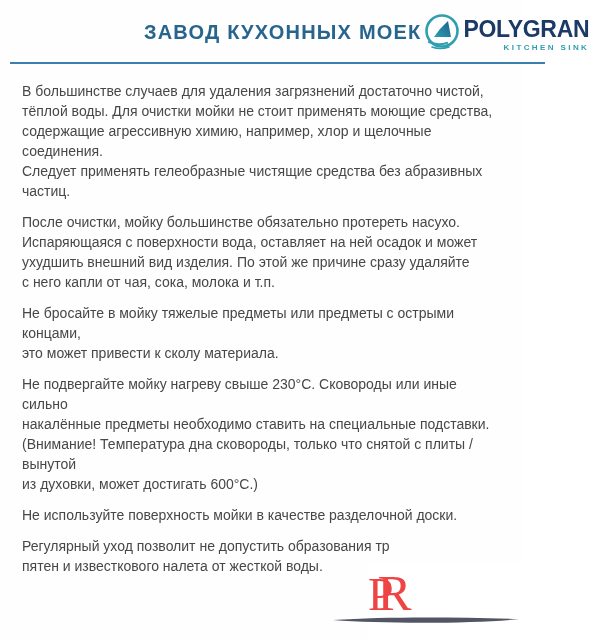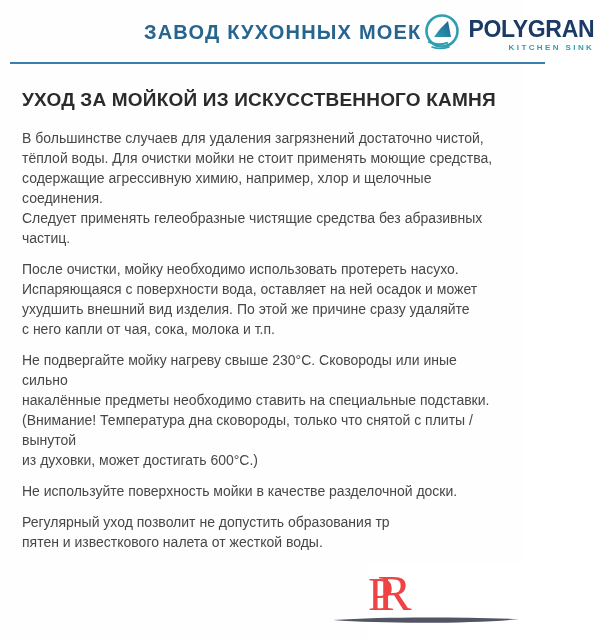--- a/index.html
+++ b/index.html
@@ -29,21 +29,20 @@
     padding-top: 9px;
     color: #27658f;
     font-weight: bold;
     font-size: 20px;
     letter-spacing: 1.2px;
     white-space: nowrap;
   }
   .logo {
     display: flex;
     align-items: center;
-    gap: 5px;
     flex-shrink: 0;
     width: 168px;
   }
   .logo-icon svg { display: block; width: 42px; height: 46px; }
   .logo-text-wrap {
     display: flex;
     flex-direction: column;
     align-items: flex-end;
   }
   .logo-name {
@@ -139,32 +138,33 @@
       </span>
       <span class="logo-text-wrap">
         <span class="logo-name">POLYGRAN</span>
         <span class="logo-tagline">KITCHEN SINK</span>
       </span>
     </div>
   </div>
 
   <div class="divider"></div>
 
-  <h1 class="title">УХОД ЗА МОЙКОЙ ИЗ ИСКУССТВЕННОГО КАМНЯ</h1>
 
   <div class="content">
     <p class="para">В большинстве случаев для удаления загрязнений достаточно чистой,
 тёплой воды. Для очистки мойки не стоит применять моющие средства,
 содержащие агрессивную химию, например, хлор и щелочные соединения.
 Следует применять гелеобразные чистящие средства без абразивных
 частиц.</p>
-    <p class="para">После очистки, мойку необходимо использовать протереть насухо.
+    <p class="para">После очистки, мойку большинстве обязательно протереть насухо.
 Испаряющаяся с поверхности вода, оставляет на ней осадок и может
 ухудшить внешний вид изделия. По этой же причине сразу удаляйте
 с него капли от чая, сока, молока и т.п.</p>
+    <p class="para">Не бросайте в мойку тяжелые предметы или предметы с острыми концами,
+это может привести к сколу материала.</p>
     <p class="para">Не подвергайте мойку нагреву свыше 230°С. Сковороды или иные сильно
 накалённые предметы необходимо ставить на специальные подставки.
 (Внимание! Температура дна сковороды, только что снятой с плиты / вынутой
 из духовки, может достигать 600°С.)</p>
     <p class="para">Не используйте поверхность мойки в качестве разделочной доски.</p>
     <p class="para">Регулярный уход позволит не допустить образования тр
 пятен и известкового налета от жесткой воды.</p>
   </div>
 
   <div class="watermark">

